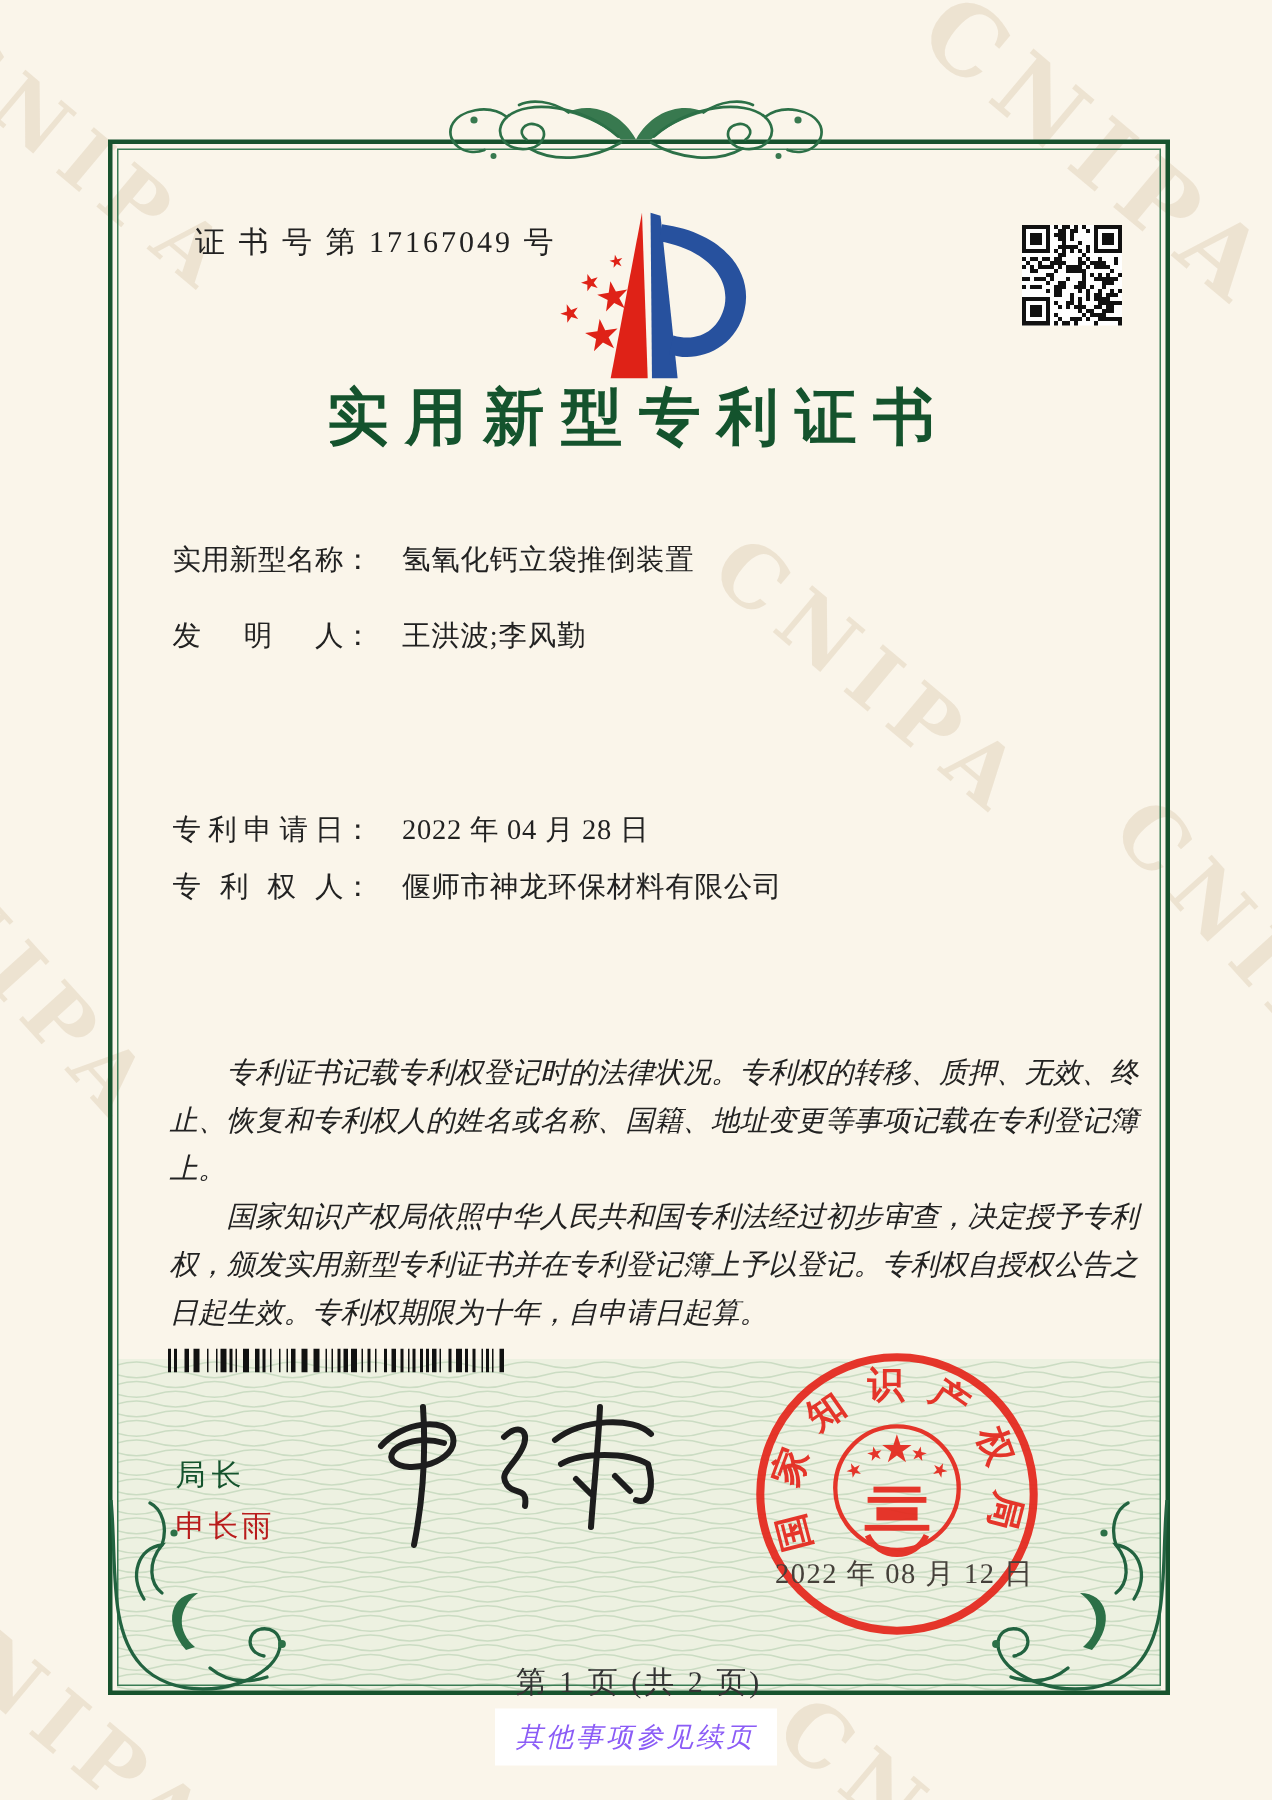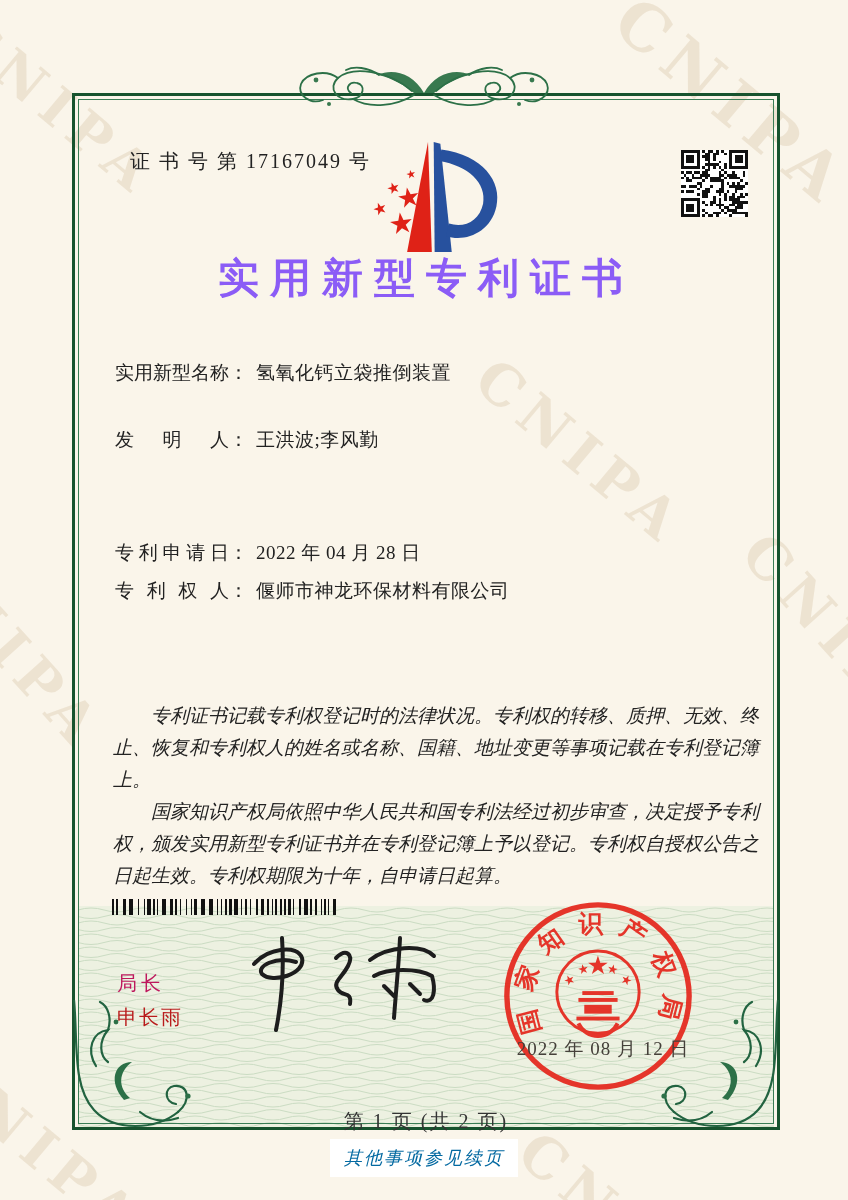--- a/index.html
+++ b/index.html
@@ -21,52 +21,52 @@
 
   .ornament { position:absolute; z-index:4; }
 
   
   .cert-no { position:absolute; left:130px; top:148px; font-size:20px; color:#222;
              letter-spacing:2px; z-index:5; }
   .logo { position:absolute; left:352px; top:140px; width:152px; height:114px; z-index:5; }
   .qr { position:absolute; left:681px; top:150px; width:67px; height:67px; z-index:5; }
 
   .title { position:absolute; left:72px; right:68px; top:251px; text-align:center;
-           font-size:41px; font-weight:bold; color:#8b5cf6; letter-spacing:11px; z-index:5; }
+           font-size:41px; font-weight:bold; color:#14532d; letter-spacing:11px; z-index:5; }
 
   
   .row { position:absolute; left:115px; width:655px; font-size:19px; color:#222; z-index:5;
          white-space:nowrap; }
   .lbl { display:inline-block; width:114px; text-align:justify; text-align-last:justify;
          vertical-align:top; }
   .colon { display:inline-block; }
-  .val { margin-left:8px; letter-spacing:.5px; }
+  .val { margin-left:20px; letter-spacing:.5px; }
   .pair2 { position:absolute; left:345px; top:0; }
 
   .paras { position:absolute; left:113px; top:700px; width:654px; z-index:5;
            font-size:19px; line-height:32px; color:#222; font-style:italic; }
   .paras p { text-indent:2em; }
 
   .barcode { position:absolute; left:112px; top:899px; width:226px; height:16px; z-index:5; }
 
-  .director-label { position:absolute; left:117px; top:970px; font-size:20px; color:#be185d;
+  .director-label { position:absolute; left:117px; top:970px; font-size:20px; color:#14532d;
                     letter-spacing:4px; z-index:5; font-family:Liberation Mono, monospace; }
   .director-name { position:absolute; left:117px; top:1004px; font-size:20px; color:#b91c1c;
                    letter-spacing:2px; z-index:5; font-family:"Liberation Sans", sans-serif; }
   .sig { position:absolute; left:232px; top:928px; width:215px; height:108px; z-index:5; }
 
   .seal { position:absolute; left:500px; top:898px; width:196px; height:196px; z-index:6;
           opacity:.92; }
   .seal-date { position:absolute; left:498px; top:1036px; width:210px; text-align:center;
                font-size:19px; color:#45403a; letter-spacing:1px; z-index:7; }
 
   .page-num { position:absolute; left:72px; right:68px; top:1108px; text-align:center;
               font-size:20px; color:#333; letter-spacing:2px; z-index:5; }
   .cont-note { position:absolute; left:330px; top:1139px; background:#ffffff;
-               padding:7px 14px; font-size:18px; color:#0369a1; font-style:italic;
+               padding:7px 14px; font-size:18px; color:#8b5cf6; font-style:italic;
                letter-spacing:2px; z-index:5; }
 </style>
 </head>
 <body>
 
 <div class="page">
 
   <span class="wm" style="left:-18px; top:2px; font-size:54px; transform:rotate(40deg);">CNIPA</span>
   <span class="wm" style="left:648px; top:-18px; font-size:64px; transform:rotate(40deg);">CNIPA</span>
   <span class="wm" style="left:505px; top:345px; font-size:56px; transform:rotate(40deg);">CNIPA</span>
@@ -364,21 +364,21 @@
       <rect x="0" y="18" width="7" height="7" fill="#111"></rect>
       <rect x="1" y="19" width="5" height="5" fill="#fff"></rect>
       <rect x="2" y="20" width="3" height="3" fill="#111"></rect>
     </svg>
 
   <div class="title">实用新型专利证书</div>
 
   <div class="row" style="top:360px;">
     <span class="lbl">实用新型名称</span><span class="colon">：</span><span class="val">氢氧化钙立袋推倒装置</span>
   </div>
-  <div class="row" style="top:427px;font-family:Liberation Serif, serif;">
+  <div class="row" style="top:411px;font-family:Liberation Serif, serif;">
     <span class="lbl">发明人</span><span class="colon">：</span><span class="val">王洪波;李风勤</span>
   </div>
   <div class="row" style="top:540px;">
     <span class="lbl">专利申请日</span><span class="colon">：</span><span class="val">2022 年 04 月 28 日</span>
   </div>
   <div class="row" style="top:578px;">
     <span class="lbl">专利权人</span><span class="colon">：</span><span class="val">偃师市神龙环保材料有限公司</span>
   </div>
 
   <div class="paras">

